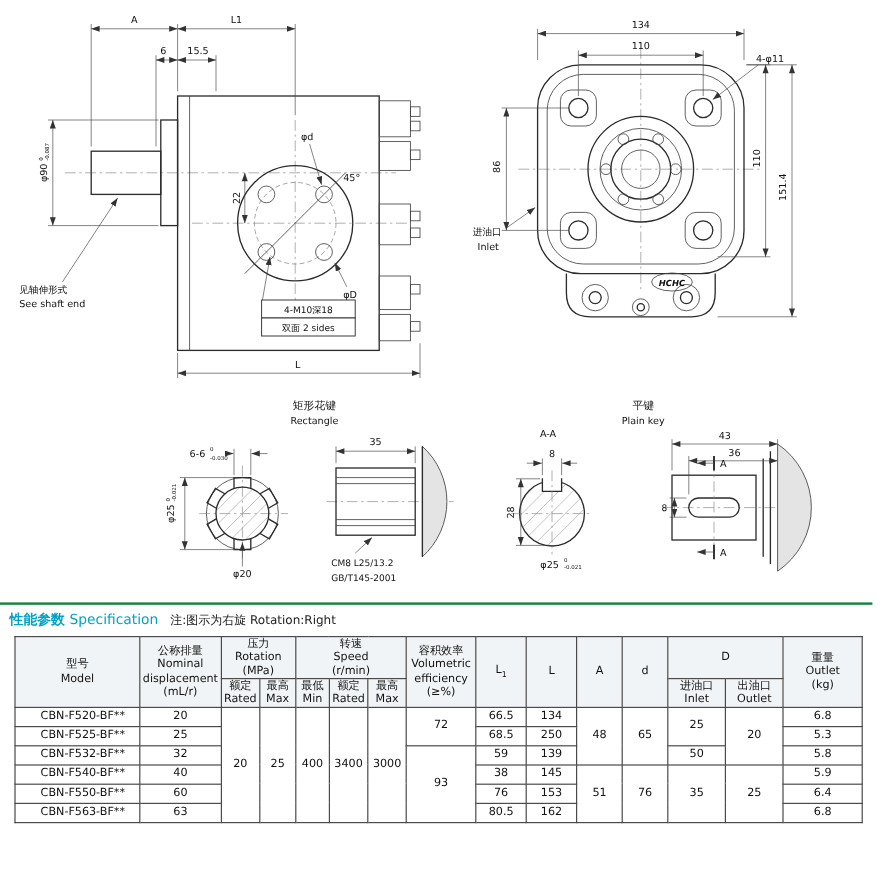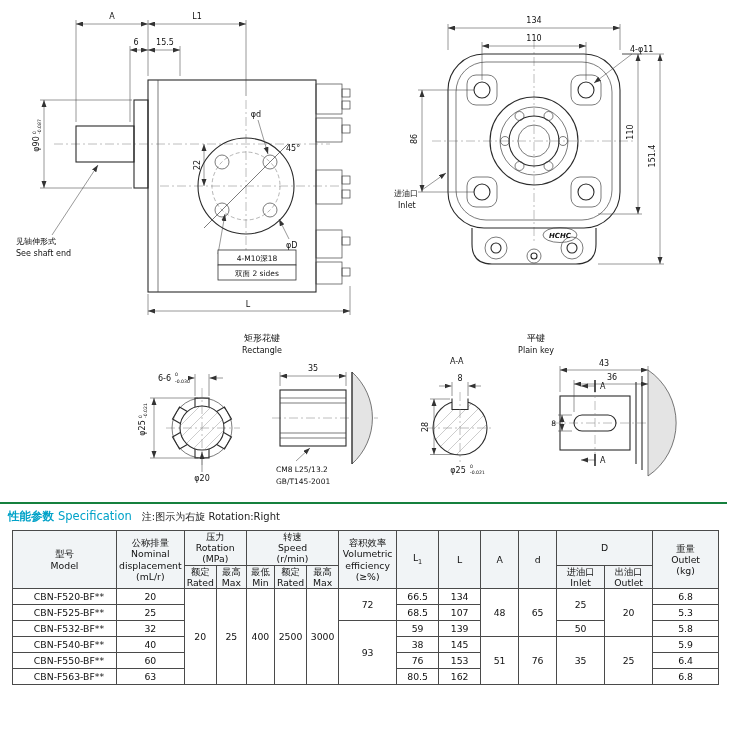--- a/index.html
+++ b/index.html
@@ -490,36 +490,36 @@
             </th>
       </tr>
     </thead>
     <tbody>
       <tr>
         <td class="model">CBN-F520-BF**</td>
         <td>20</td>
         <td rowspan="6">20</td>
         <td rowspan="6">25</td>
         <td rowspan="6">400</td>
-        <td rowspan="6">2500</td>
+        <td rowspan="6">3400</td>
         <td rowspan="6">3000</td>
         <td rowspan="2">72</td>
         <td>66.5</td>
         <td>134</td>
         <td rowspan="3">48</td>
         <td rowspan="3">65</td>
         <td rowspan="2">25</td>
         <td rowspan="3">20</td>
         <td>6.8</td>
       </tr>
       <tr>
         <td class="model">CBN-F525-BF**</td>
         <td>25</td>
         <td>68.5</td>
-        <td>107</td>
+        <td>250</td>
         <td>5.3</td>
       </tr>
       <tr>
         <td class="model">CBN-F532-BF**</td>
         <td>32</td>
         <td rowspan="4">93</td>
         <td>59</td>
         <td>139</td>
         <td>50</td>
         <td>5.8</td>

